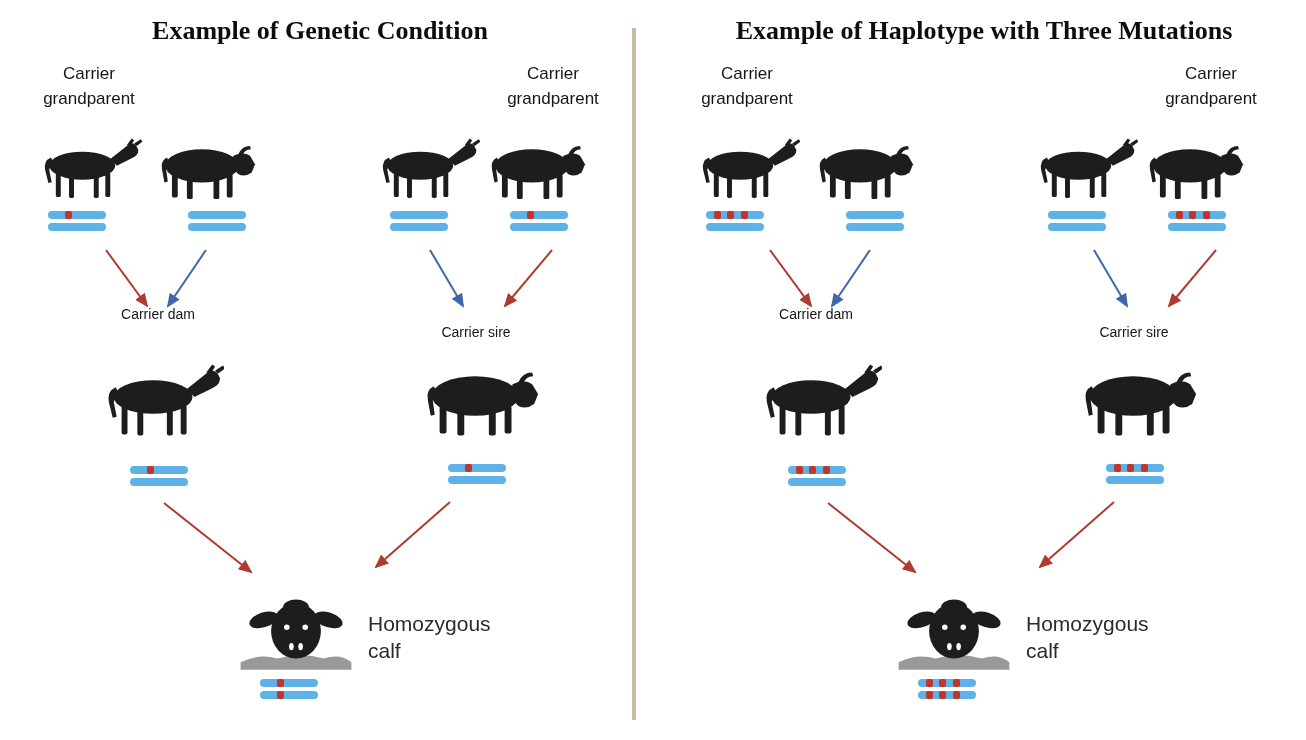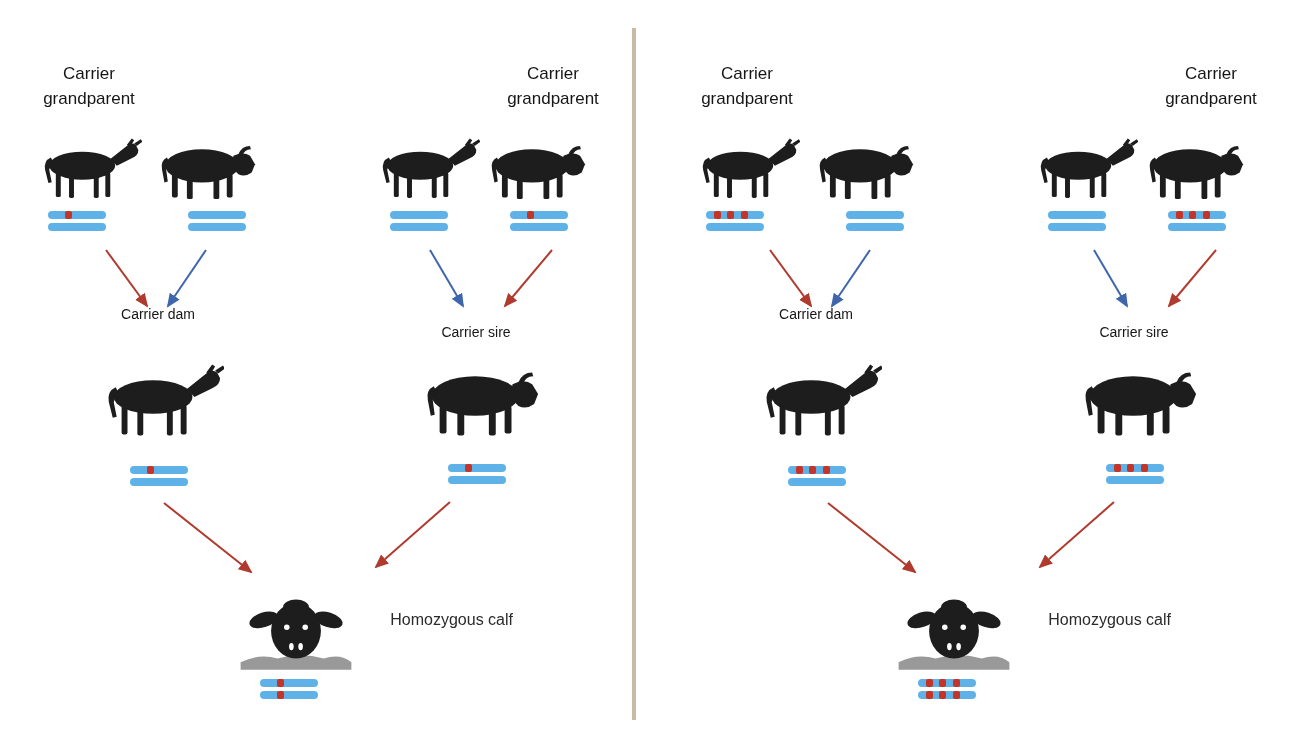--- a/index.html
+++ b/index.html
@@ -16,21 +16,21 @@
   .gp-label{position:absolute;top:62px;width:130px;text-align:center;
             font-size:17px;line-height:1.45;color:#161616;}
   .gp-label.left{left:18px;}
   .gp-label.right{left:482px;}
 
   .mid-label{position:absolute;font-size:14px;color:#161616;text-align:center;width:120px;}
   .dam-label{left:92px;top:306px;}
   .sire-label{left:410px;top:324px;}
 
   .calf-label{position:absolute;left:362px;top:610px;width:145px;
-              font-size:16px;line-height:1.3;color:#2b2b2b;text-align:right;}
+              font-size:21px;line-height:1.3;color:#2b2b2b;}
 
   .animal{position:absolute;color:#1d1d1d;}
   .a-gp1{left:28px;top:136px;width:108px;height:66px;}
   .a-gp2{left:146px;top:133px;width:108px;height:69px;}
   .a-gp3{left:366px;top:136px;width:108px;height:66px;}
   .a-gp4{left:476px;top:133px;width:108px;height:69px;}
   .a-dam{left:90px;top:360px;width:128px;height:82px;}
   .a-sire{left:410px;top:356px;width:128px;height:84px;}
   .a-calf{left:230px;top:582px;width:120px;height:96px;}
 
@@ -97,20 +97,21 @@
       <circle cx="75" cy="42" r="3" fill="#fff"></circle>
       <ellipse cx="60" cy="63" rx="2.5" ry="4" fill="#fff"></ellipse>
       <ellipse cx="70" cy="63" rx="2.5" ry="4" fill="#fff"></ellipse>
     </symbol>
   </defs>
 </svg>
 
 <div id="stage">
 
   <section class="panel" id="panel-0">
+    <h1 class="panel-title">Example of Genetic Condition</h1>
 
     <div class="gp-label left">Carrier grandparent</div>
     <div class="gp-label right">Carrier grandparent</div>
 
     <svg class="animal a-gp1">
         <use href="#sym-cow"></use>
       </svg>
     <svg class="animal a-gp2">
         <use href="#sym-bull"></use>
       </svg>
@@ -193,20 +194,21 @@
         </div>
       <div class="chrom">
           <span class="mark" style="left: 30%;"></span>
         </div>
     </div>
   </section>
 
   <div class="divider"></div>
 
   <section class="panel" id="panel-1">
+    <h1 class="panel-title">Example of Haplotype with Three Mutations</h1>
 
     <div class="gp-label left">Carrier grandparent</div>
     <div class="gp-label right">Carrier grandparent</div>
 
     <svg class="animal a-gp1">
         <use href="#sym-cow"></use>
       </svg>
     <svg class="animal a-gp2">
         <use href="#sym-bull"></use>
       </svg>

